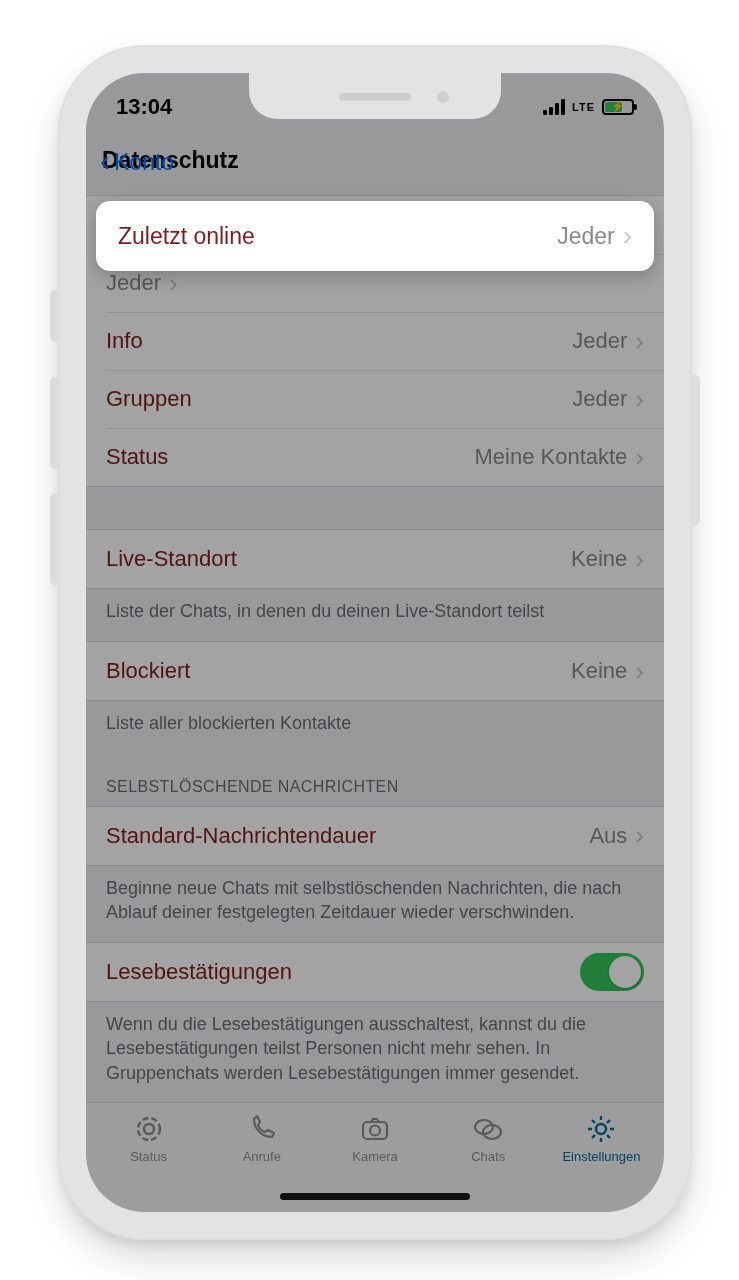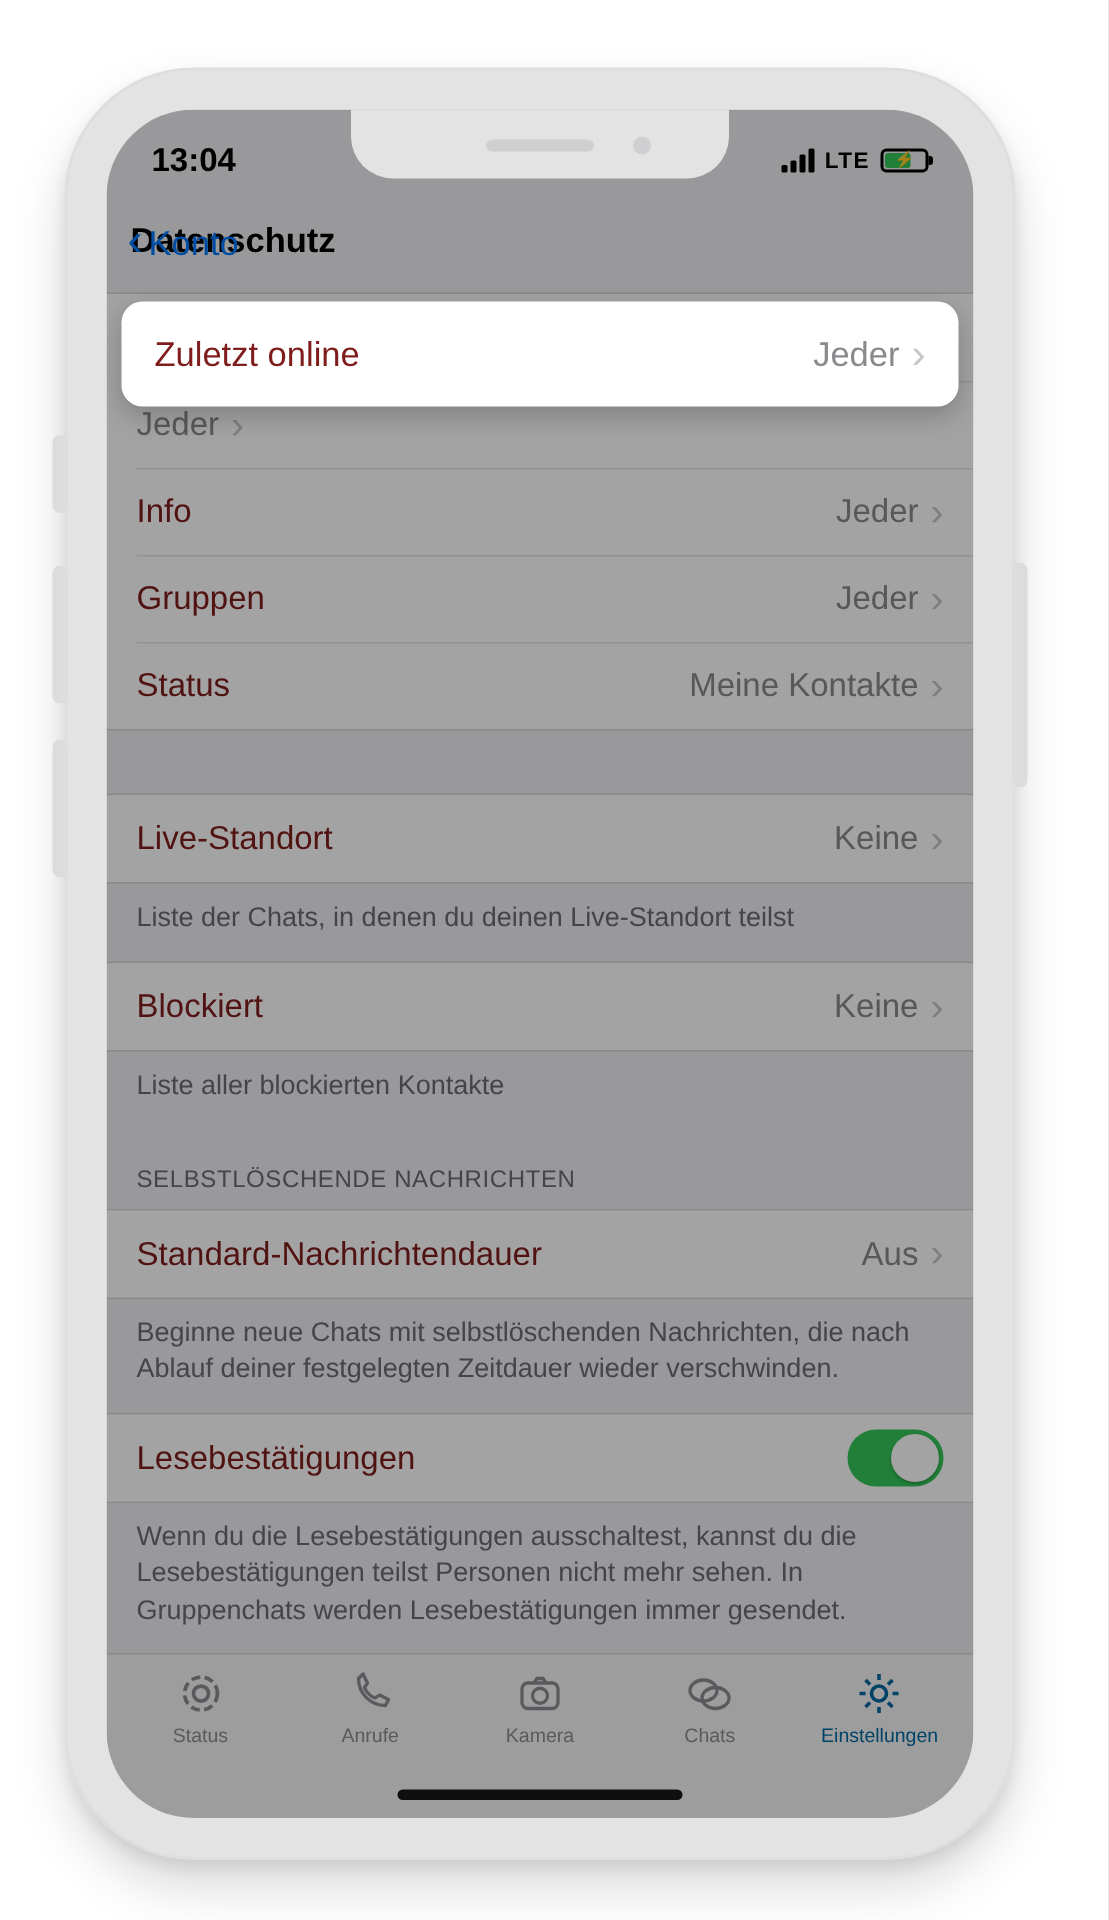--- a/index.html
+++ b/index.html
@@ -8,21 +8,21 @@
     height: 1280px;
     background: #ffffff;
     font-family: -apple-system, "Helvetica Neue", Arial, sans-serif;
     overflow: hidden;
     position: relative;
   }
 
   
   .phone {
     position: absolute;
-    left: 43px;
+    left: 58px;
     top: 45px;
     width: 634px;
     height: 1195px;
     background: #e3e3e3;
     border-radius: 86px;
     box-shadow: 0 18px 34px rgba(0,0,0,0.15), 0 6px 10px rgba(0,0,0,0.08), inset 0 0 0 2px rgba(0,0,0,0.02);
   }
   .phone-btn { position: absolute; background: #dcdcdc; border-radius: 6px; }
   .btn-left-1 { left: -8px; top: 245px; width: 10px; height: 52px; }
   .btn-left-2 { left: -8px; top: 332px; width: 10px; height: 92px; }
@@ -88,21 +88,21 @@
   }
   .status-time { flex: 0 0 auto; }
   .status-spacer { flex: 1 1 auto; }
   .status-right { display: flex; align-items: center; gap: 7px; }
   .sig-bars { display: flex; align-items: flex-end; gap: 2px; height: 16px; }
   .sig-bars span { width: 4px; background: #000; border-radius: 1px; }
   .sig-bars span:nth-child(1){height:5px}
   .sig-bars span:nth-child(2){height:8px}
   .sig-bars span:nth-child(3){height:12px}
   .sig-bars span:nth-child(4){height:16px}
-  .lte { font-size: 15px; font-weight: 700; letter-spacing: 1px; }
+  .lte { font-size: 11px; font-weight: 700; letter-spacing: 1px; }
   .battery {
     width: 32px; height: 16px;
     border: 2px solid #000; border-radius: 4px;
     position: relative;
   }
   .battery::after{
     content:""; position:absolute; right:-5px; top:3px;
     width:3px; height:6px; background:#000; border-radius:0 2px 2px 0;
   }
   .battery .fill{

